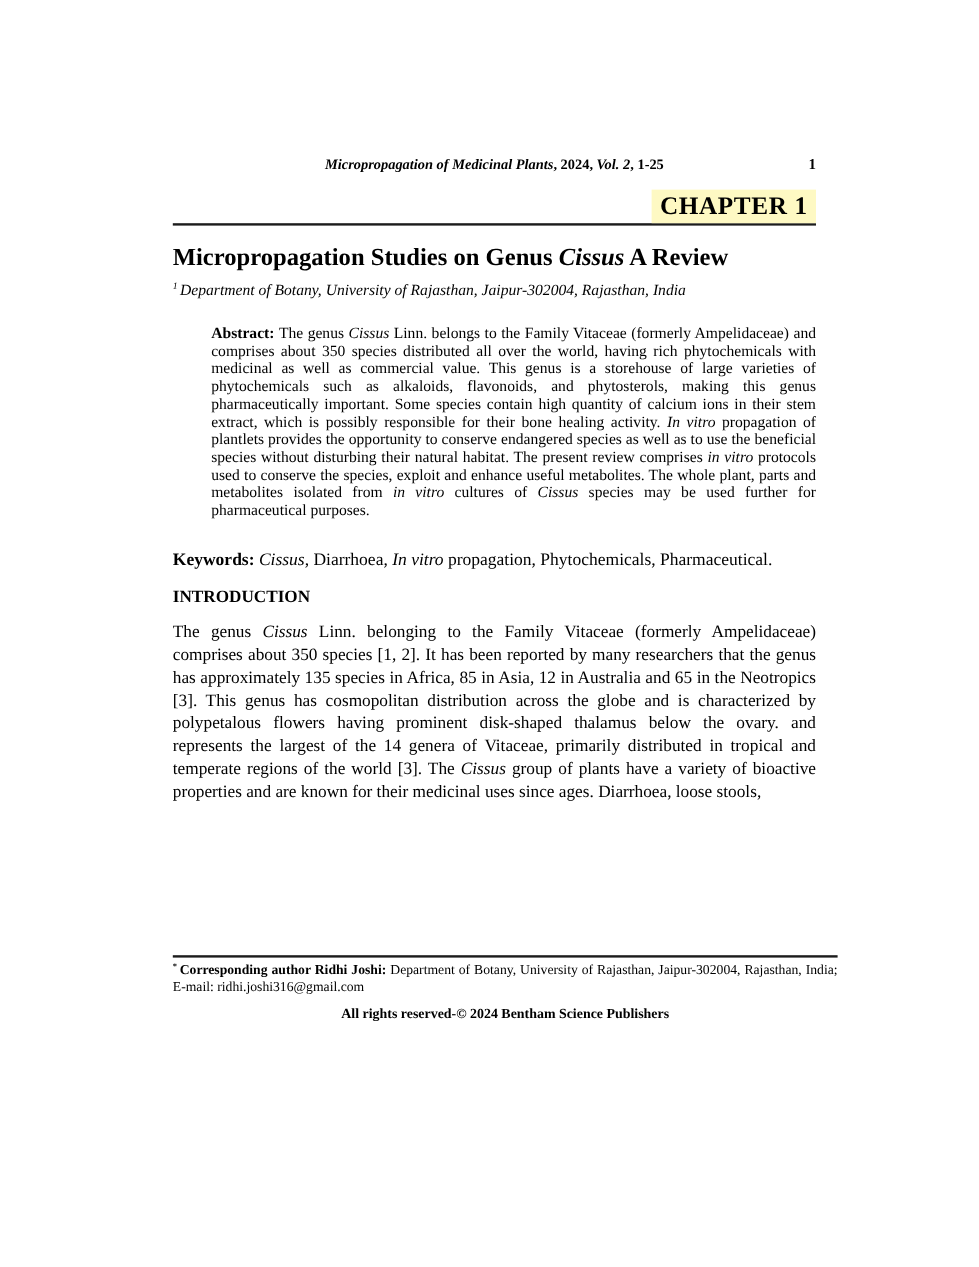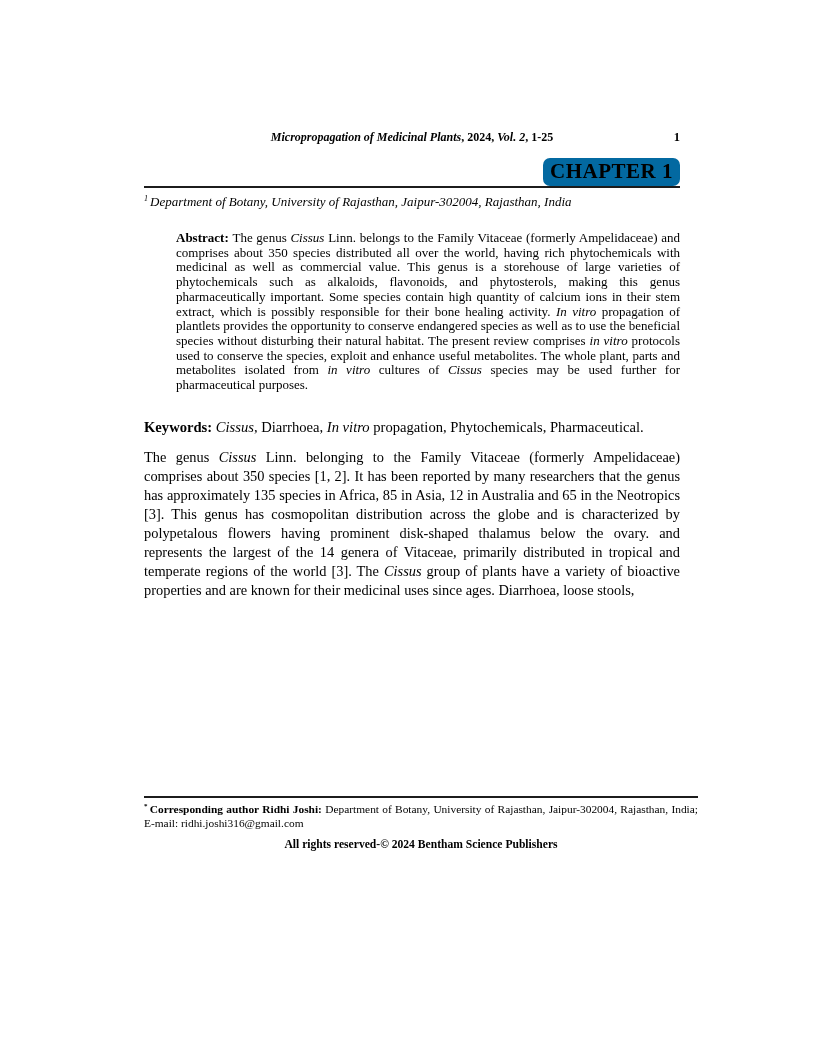--- a/index.html
+++ b/index.html
@@ -132,34 +132,36 @@
 <body>
 
 <div class="page">
 
   <header>
     <div class="running-row">
       <span class="running-head"><span class="it">Micropropagation of Medicinal Plants</span><span>, 2024, </span><span class="it">Vol. 2</span><span>, 1-25</span></span>
       <span class="page-number">1</span>
     </div>
     <div class="chapter-row">
-      <span class="chapter-label" style="background-color: #0369a1; border-radius: 7px;">CHAPTER 1</span>
+      <span class="chapter-label" style="background-color: #fef9c3;">CHAPTER 1</span>
     </div>
   </header>
 
+  <h1 class="title"><span>Micropropagation Studies on Genus </span><span class="it">Cissus</span><span> A Review</span></h1>
 
 
   <p class="affiliation"><span class="sup">1 </span><span>Department of Botany, University of Rajasthan, Jaipur-302004, Rajasthan, India</span></p>
 
   <div class="abstract">
     <p><span class="bd">Abstract: </span><span>The genus </span><span class="it">Cissus</span><span> Linn. belongs to the Family Vitaceae (formerly Ampelidaceae) and comprises about 350 species distributed all over the world, having rich phytochemicals with medicinal as well as commercial value. This genus is a storehouse of large varieties of phytochemicals such as alkaloids, flavonoids, and phytosterols, making this genus pharmaceutically important. Some species contain high quantity of calcium ions in their stem extract, which is possibly responsible for their bone healing activity. </span><span class="it">In vitro</span><span> propagation of plantlets provides the opportunity to conserve endangered species as well as to use the beneficial species without disturbing their natural habitat. The present review comprises </span><span class="it">in vitro</span><span> protocols used to conserve the species, exploit and enhance useful metabolites. The whole plant, parts and metabolites isolated from </span><span class="it">in vitro</span><span> cultures of </span><span class="it">Cissus</span><span> species may be used further for pharmaceutical purposes.</span></p>
   </div>
 
   <p class="keywords"><span class="bd">Keywords: </span><span class="it">Cissus</span><span>, Diarrhoea, </span><span class="it">In vitro</span><span> propagation, Phytochemicals, Pharmaceutical.</span></p>
 
+  <h2 class="section-heading">INTRODUCTION</h2>
 
   <p class="body-para"><span>The genus </span><span class="it">Cissus</span><span> Linn. belonging to the Family Vitaceae (formerly Ampelidaceae) comprises about 350 species [1, 2]. It has been reported by many researchers that the genus has approximately 135 species in Africa, 85 in Asia, 12 in Australia and 65 in the Neotropics [3]. This genus has cosmopolitan distribution across the globe and is characterized by polypetalous flowers having prominent disk-shaped thalamus below the ovary. and represents the largest of the 14 genera of Vitaceae, primarily distributed in tropical and temperate regions of the world [3]. The </span><span class="it">Cissus</span><span> group of plants have a variety of bioactive properties and are known for their medicinal uses since ages. Diarrhoea, loose stools,</span></p>
 
   <footer class="page-footer">
     <hr class="footnote-rule">
     <p class="footnote"><span class="bd sup">* </span><span class="bd">Corresponding author Ridhi Joshi: </span><span>Department of Botany, University of Rajasthan, Jaipur-302004, Rajasthan, India; E-mail: ridhi.joshi316@gmail.com</span></p>
     <div class="publisher">
       <p>All rights reserved-© 2024 Bentham Science Publishers</p>
     </div>
   </footer>

